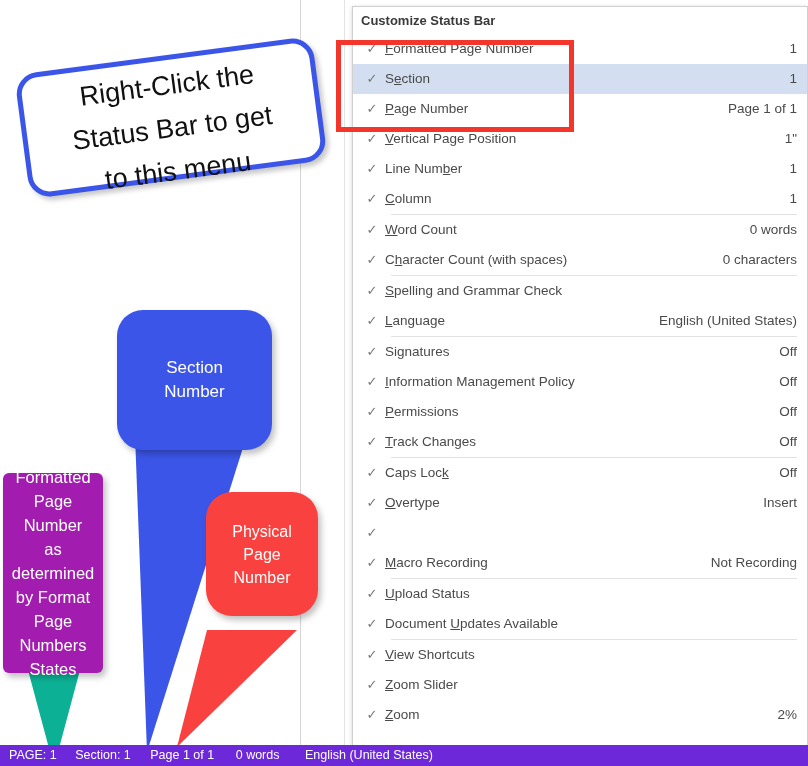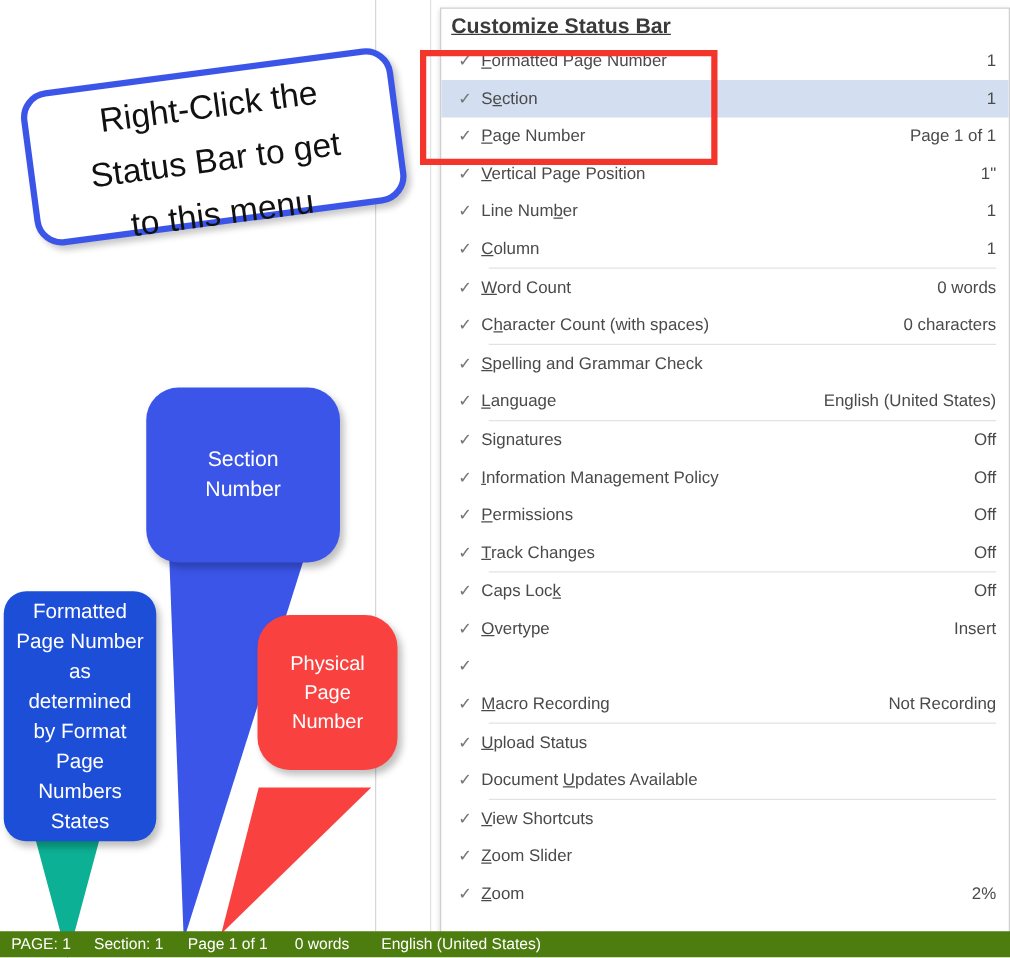--- a/index.html
+++ b/index.html
@@ -14,21 +14,21 @@
   #stage{position:absolute;left:0;top:0;width:808px;height:766px;overflow:hidden;background:#fff;}
 
   
   .page-edge{position:absolute;top:0;width:1px;height:745px;background:#d6d6d6;}
   .page-edge.left{left:300px;}
   .page-edge.right{left:344px;background:#e3e3e3;}
 
   
   #statusbar{
     position:absolute;left:0;top:745px;width:808px;height:21px;
-    background:#4d7c0f;color:#ffffff;
+    background:#6d28d9;color:#ffffff;
     font-size:12.5px;line-height:21px;
     white-space:nowrap;
     z-index:60;
   }
   #statusbar .sb{display:inline-block;vertical-align:top;}
   #statusbar .sb-page{margin-left:9px;}
   #statusbar .sb-section{margin-left:15px;}
   #statusbar .sb-pagenum{margin-left:16px;}
   #statusbar .sb-words{margin-left:18px;}
   #statusbar .sb-lang{margin-left:22px;}
@@ -39,23 +39,22 @@
     background:#ffffff;
     border:1px solid #d0d0d0;
     box-shadow:0 1px 4px rgba(0,0,0,.18);
     box-sizing:border-box;
     z-index:20;
     overflow:hidden;
   }
   #menu-title{
     height:27px;line-height:27px;
     padding-left:8px;
-    font-size:17px;font-weight:bold;color:#3a3a3a;
-    box-sizing:border-box;
-    text-decoration:underline;
+    font-size:13px;font-weight:bold;color:#3a3a3a;
+    box-sizing:border-box;
   }
   .mi{
     position:relative;
     height:30px;line-height:30px;
     font-size:13.5px;color:#4a4a4a;
     box-sizing:border-box;
     white-space:nowrap;
   }
   .mi.sel{background:#d3dff0;}
   .mi .chk{
@@ -105,21 +104,21 @@
     text-align:center;
     box-sizing:border-box;
     box-shadow:3px 4px 6px rgba(0,0,0,.25);
     z-index:32;
     display:flex;align-items:center;justify-content:center;
   }
   .bubble .btext{display:block;width:100%;}
 
   #bubble-blue{left:117px;top:310px;width:155px;height:140px;background:#3b55e8;font-size:17px;line-height:24px;}
   #bubble-red{left:206px;top:492px;width:112px;height:124px;background:#f9423f;font-size:16px;line-height:23px;}
-  #bubble-teal{left:3px;top:473px;width:122px;height:200px;background:#1d4ed8;font-size:16.5px;line-height:24px;border-radius:18px;}
+  #bubble-teal{left:3px;top:473px;width:100px;height:200px;background:#a21caf;font-size:16.5px;line-height:24px;border-radius:6px;}
 
   .tail{position:absolute;z-index:31;}
 
   
   .noevt{pointer-events:none;}
 </style>
 </head>
 <body>
 
 <div id="stage">

